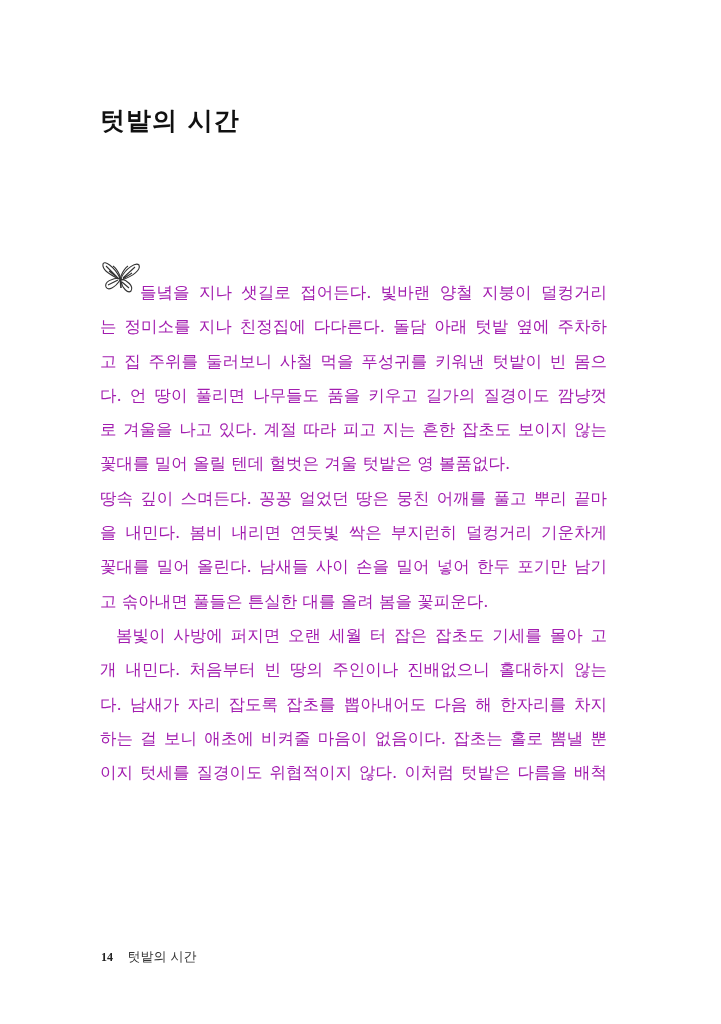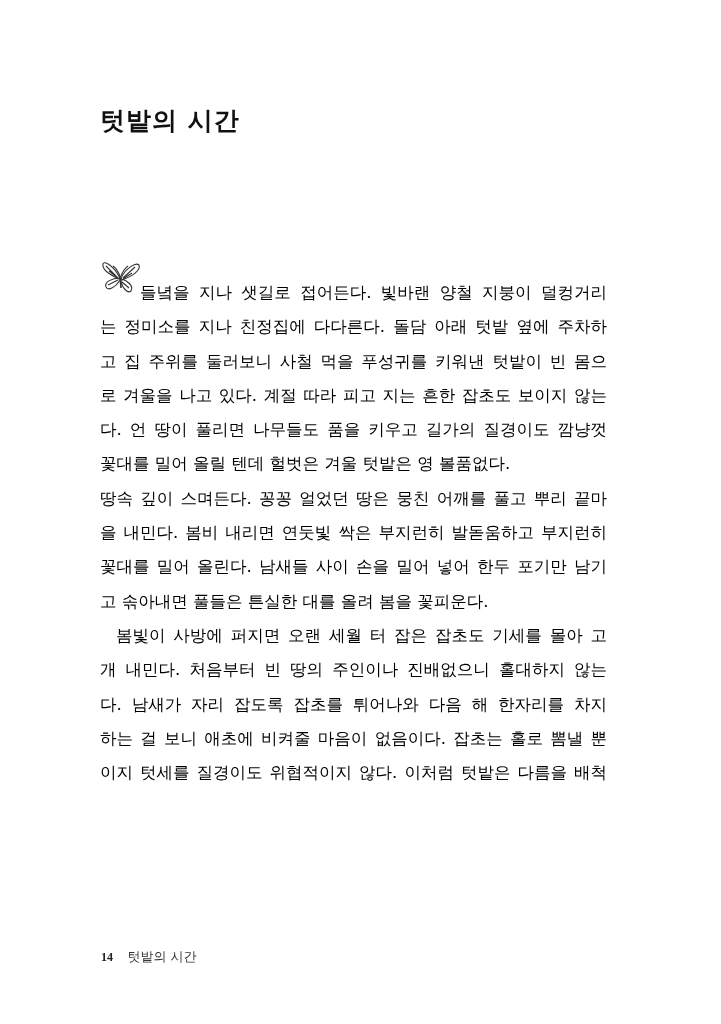--- a/index.html
+++ b/index.html
@@ -2,21 +2,21 @@
 <html><head>
   <meta charset="utf-8">
   <style>
     html, body { margin: 0; padding: 0; background: #ffffff; }
     body { width: 721px; height: 1024px; position: relative; overflow: hidden;
       font-family: "DejaVu Serif", "Liberation Serif", serif; color: #1a1a1a; }
     .title { position: absolute; left: 100px; top: 104px; font-family: "DejaVu Sans", sans-serif;
       font-weight: bold; font-size: 25px; letter-spacing: 1px; color: #111; }
     .body-text { position: absolute; left: 100px; top: 276px; width: 507px; }
     .line { height: 34.3px; line-height: 34.3px; font-size: 16.5px; white-space: nowrap;
-      text-align: justify; text-align-last: justify; font-family: "DejaVu Serif", serif; color: #000000; }
+      text-align: justify; text-align-last: justify; font-family: "DejaVu Serif", serif; color: #a21caf; }
     .line.last { text-align-last: left; }
     .line.first { padding-left: 40px; }
     .line.indent { padding-left: 16px; }
     .butterfly { position: absolute; left: 100px; top: 258px; width: 42px; height: 38px; }
     .footer { position: absolute; left: 101px; top: 948px; font-size: 14px; color: #222; }
     .footer .pagenum { font-family: "Liberation Serif", serif; font-weight: bold; font-size: 12px; margin-right: 10px; }
     .footer .running { font-family: "DejaVu Sans", sans-serif; font-size: 13px; color: #333; }
   </style>
 </head>
 <body>
@@ -33,30 +33,30 @@
     <path d="M20 18 C18 13, 16 10, 13 8"></path>
     <path d="M21 18 C23 13, 25 10, 28 8"></path>
     <path d="M6 8 L17 19 M9 13 L18 20 M8 27 L18 22 M35 9 L23 20 M32 15 L23 21 M29 30 L22 24"></path>
   </g>
 </svg>
 
 <div class="body-text">
   <div class="line first">들녘을 지나 샛길로 접어든다. 빛바랜 양철 지붕이 덜컹거리</div>
   <div class="line">는 정미소를 지나 친정집에 다다른다. 돌담 아래 텃밭 옆에 주차하</div>
   <div class="line">고 집 주위를 둘러보니 사철 먹을 푸성귀를 키워낸 텃밭이 빈 몸으</div>
+  <div class="line">다. 언 땅이 풀리면 나무들도 품을 키우고 길가의 질경이도 깜냥껏</div>
   <div class="line">로 겨울을 나고 있다. 계절 따라 피고 지는 흔한 잡초도 보이지 않는</div>
-  <div class="line">다. 언 땅이 풀리면 나무들도 품을 키우고 길가의 질경이도 깜냥껏</div>
   <div class="line last">꽃대를 밀어 올릴 텐데 헐벗은 겨울 텃밭은 영 볼품없다.</div>
   <div class="line">땅속 깊이 스며든다. 꽁꽁 얼었던 땅은 뭉친 어깨를 풀고 뿌리 끝마</div>
-  <div class="line">을 내민다. 봄비 내리면 연둣빛 싹은 부지런히 발돋움하고 부지런히</div>
+  <div class="line">을 내민다. 봄비 내리면 연둣빛 싹은 부지런히 덜컹거리 기운차게</div>
   <div class="line">꽃대를 밀어 올린다. 남새들 사이 손을 밀어 넣어 한두 포기만 남기</div>
   <div class="line last">고 솎아내면 풀들은 튼실한 대를 올려 봄을 꽃피운다.</div>
   <div class="line indent">봄빛이 사방에 퍼지면 오랜 세월 터 잡은 잡초도 기세를 몰아 고</div>
   <div class="line">개 내민다. 처음부터 빈 땅의 주인이나 진배없으니 홀대하지 않는</div>
-  <div class="line">다. 남새가 자리 잡도록 잡초를 튀어나와 다음 해 한자리를 차지</div>
+  <div class="line">다. 남새가 자리 잡도록 잡초를 뽑아내어도 다음 해 한자리를 차지</div>
   <div class="line">하는 걸 보니 애초에 비켜줄 마음이 없음이다. 잡초는 홀로 뽐낼 뿐</div>
   <div class="line">이지 텃세를 질경이도 위협적이지 않다. 이처럼 텃밭은 다름을 배척</div>
 </div>
 
 <div class="footer">
   <span class="pagenum">14</span>
   <span class="running">텃밭의 시간</span>
 </div>
 
 </body></html>

